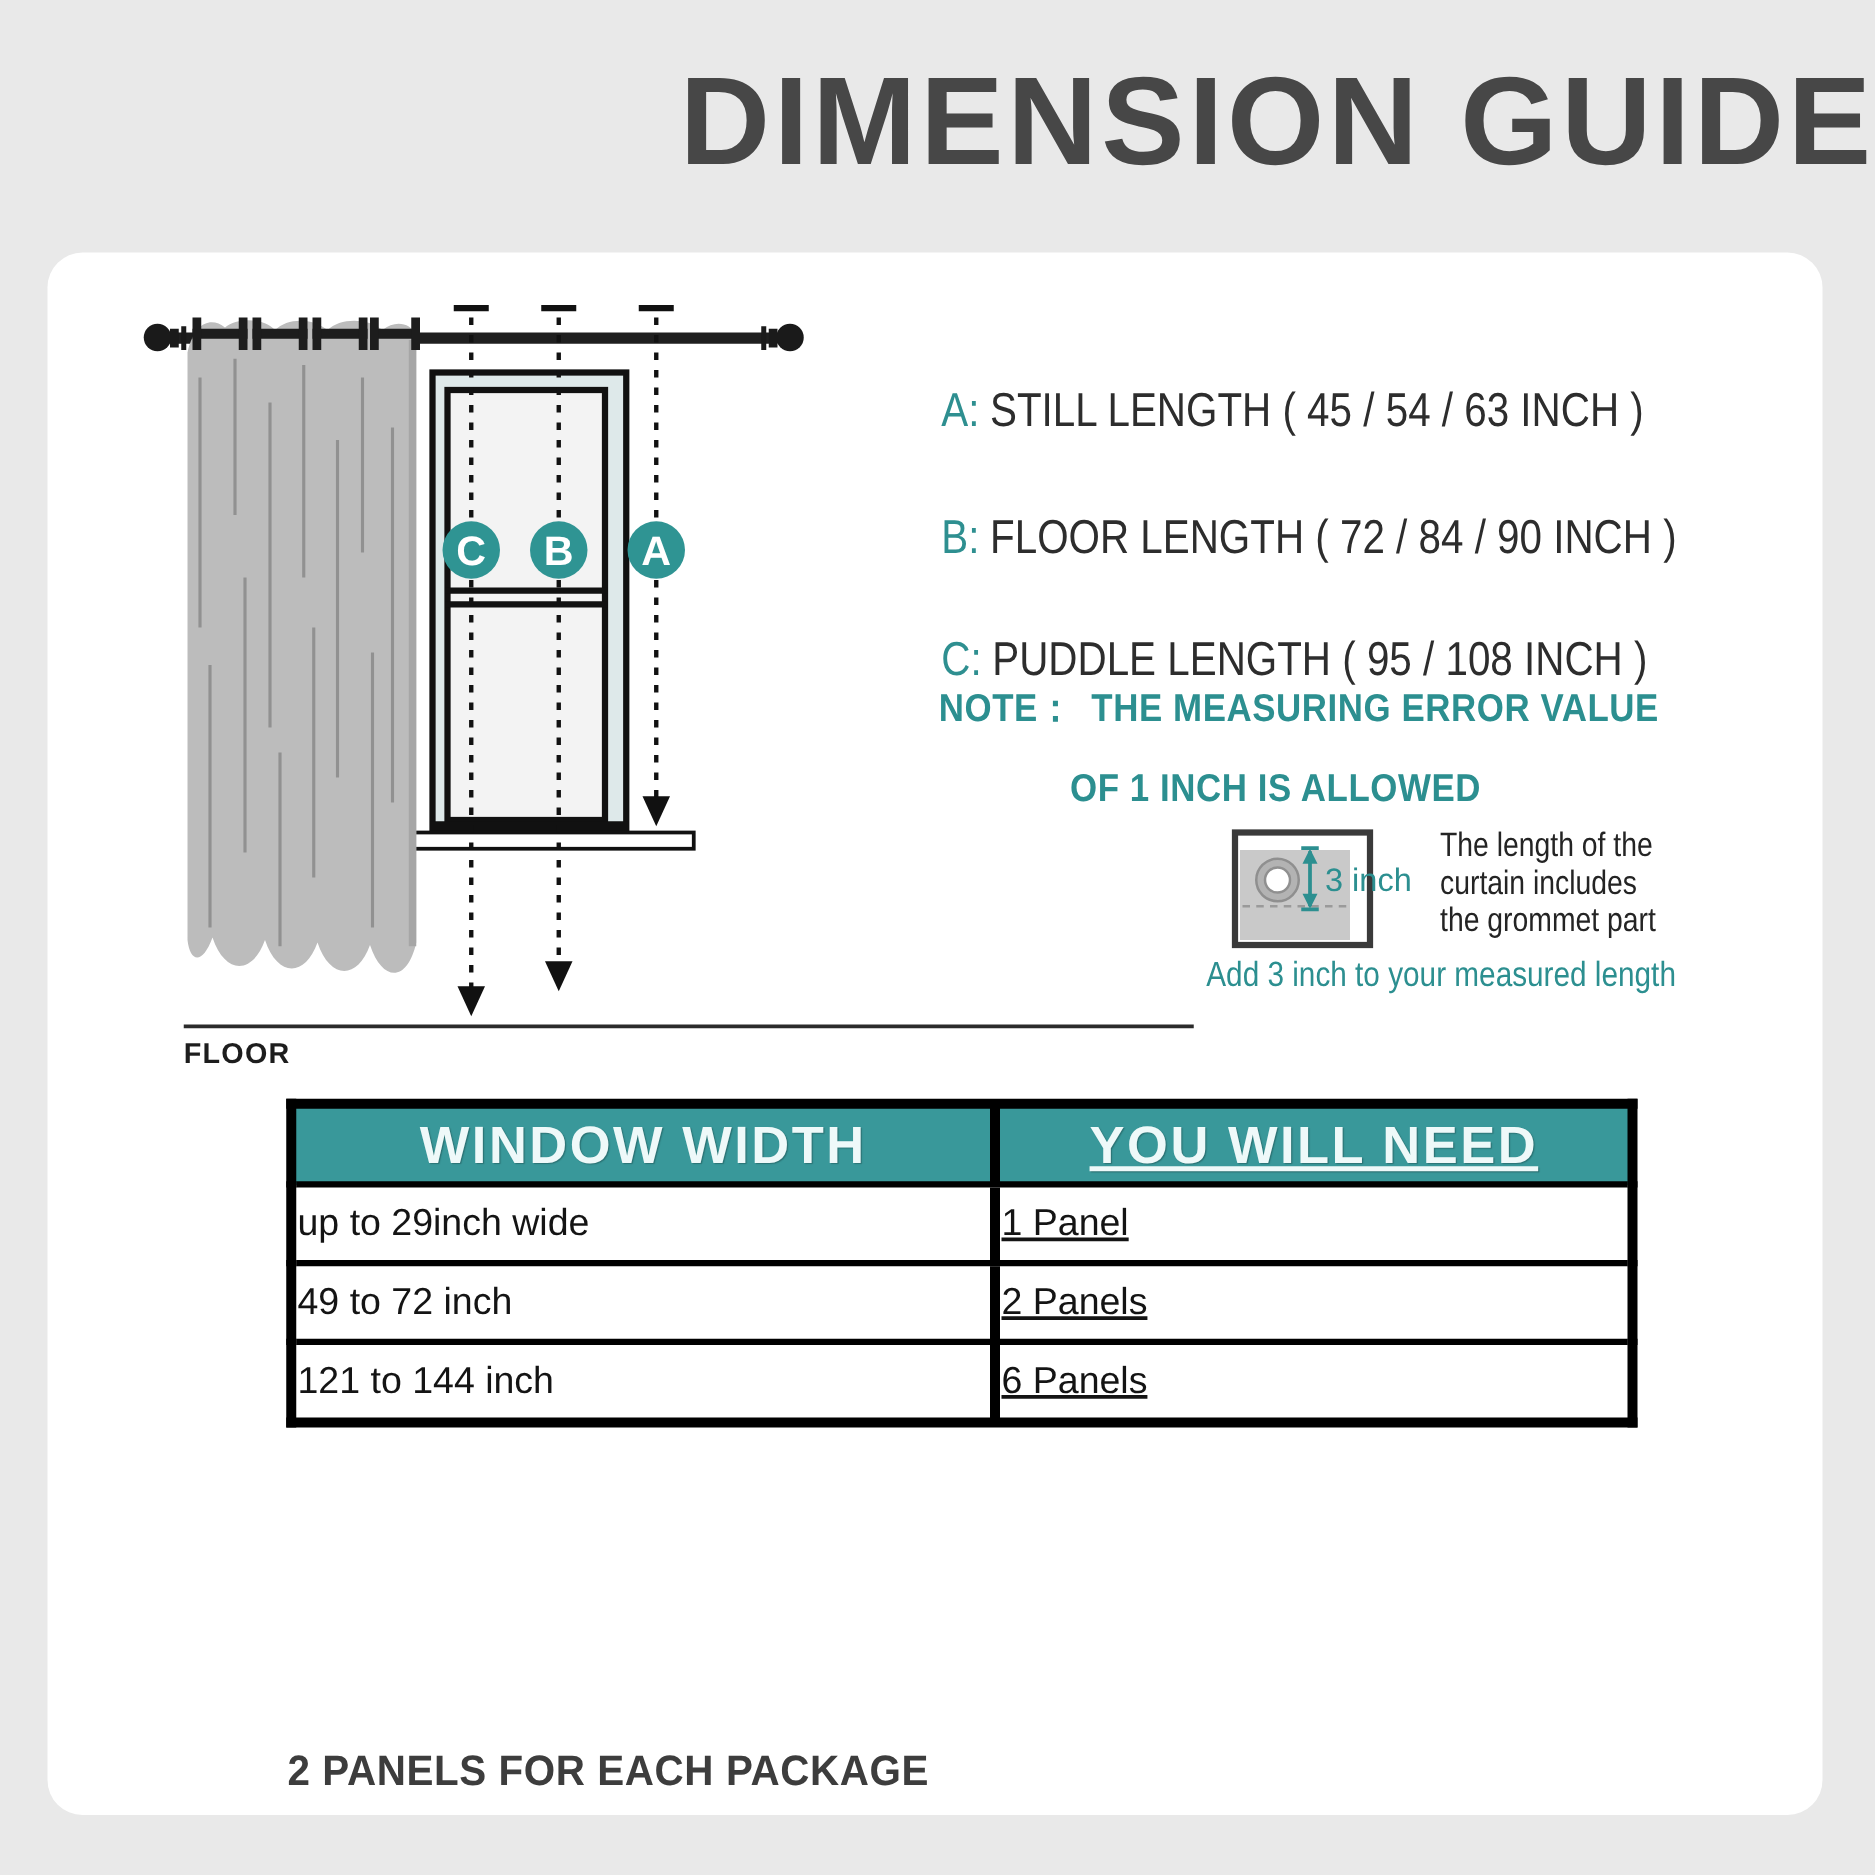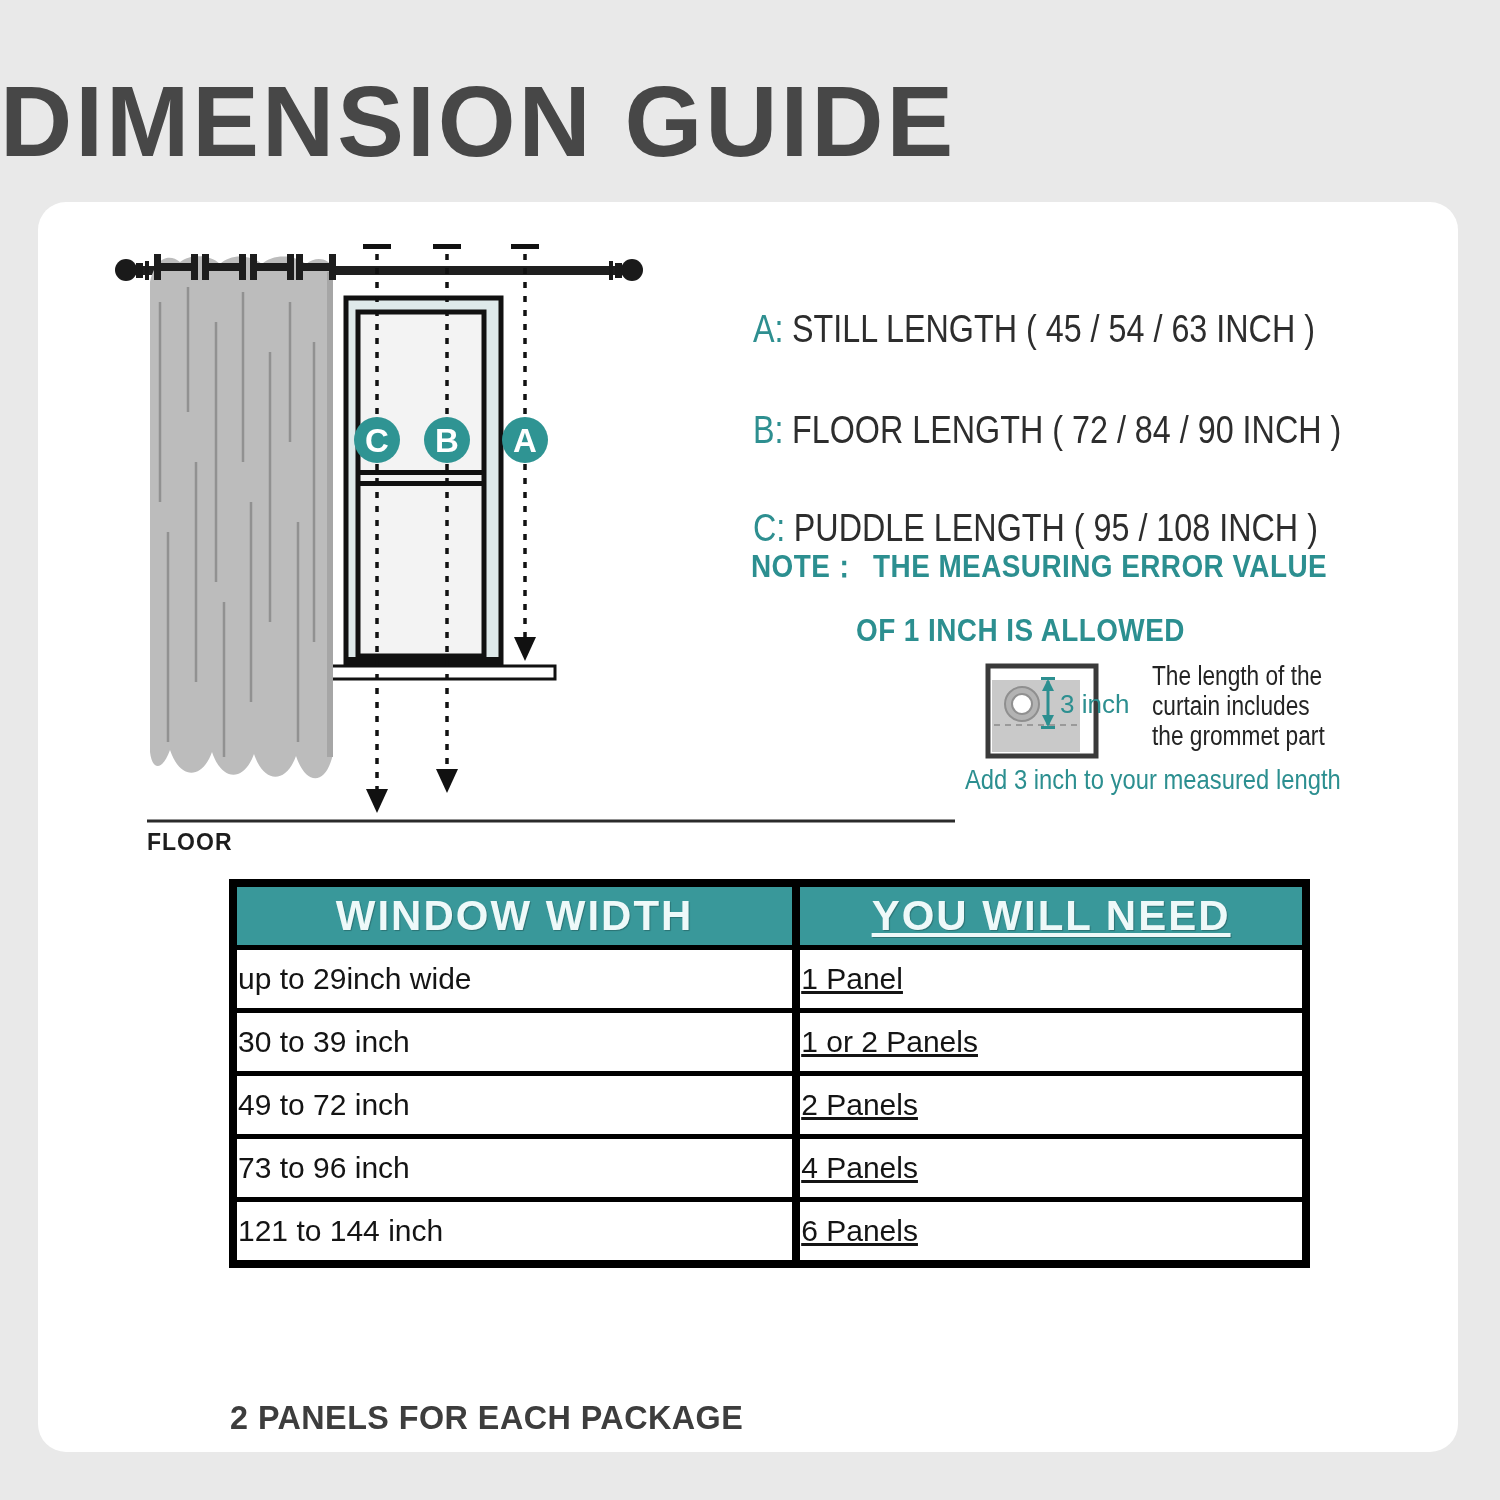--- a/index.html
+++ b/index.html
@@ -5,24 +5,23 @@
   html,body{margin:0;padding:0;}
   body{
     width:1500px;height:1500px;
     background:#e9e9e9;
     font-family:"Liberation Sans", sans-serif;
     position:relative;
     overflow:hidden;
   }
   .title{
     position:absolute;left:0;top:40px;width:1500px;
-    text-align:left;
+    text-align:right;
     font-size:100px;font-weight:bold;letter-spacing:3px;
     color:#474747;
-    margin-top:24px;
   }
   .card{
     position:absolute;left:38px;top:202px;
     width:1420px;height:1250px;
     background:#ffffff;border-radius:28px;
   }
   .diagram-svg{position:absolute;left:0;top:0;}
   
   .len-line{
     position:absolute;left:715px;
@@ -235,32 +234,24 @@
         <th>WINDOW WIDTH</th>
         <th class="col-split">YOU WILL NEED</th>
       </tr>
     </thead>
     <tbody>
       <tr>
         <td>up to 29inch wide</td>
         <td class="col-split">1 Panel</td>
       </tr>
       <tr>
-        <td>30 to 39 inch</td>
-        <td class="col-split">1 or 2 Panels</td>
-      </tr>
-      <tr>
         <td>49 to 72 inch</td>
         <td class="col-split">2 Panels</td>
       </tr>
       <tr>
-        <td>73 to 96 inch</td>
-        <td class="col-split">4 Panels</td>
-      </tr>
-      <tr>
         <td>121 to 144 inch</td>
         <td class="col-split">6 Panels</td>
       </tr>
     </tbody>
   </table>
 
   <div class="footer-note">2 PANELS FOR EACH PACKAGE</div>
 
 </div>
 

